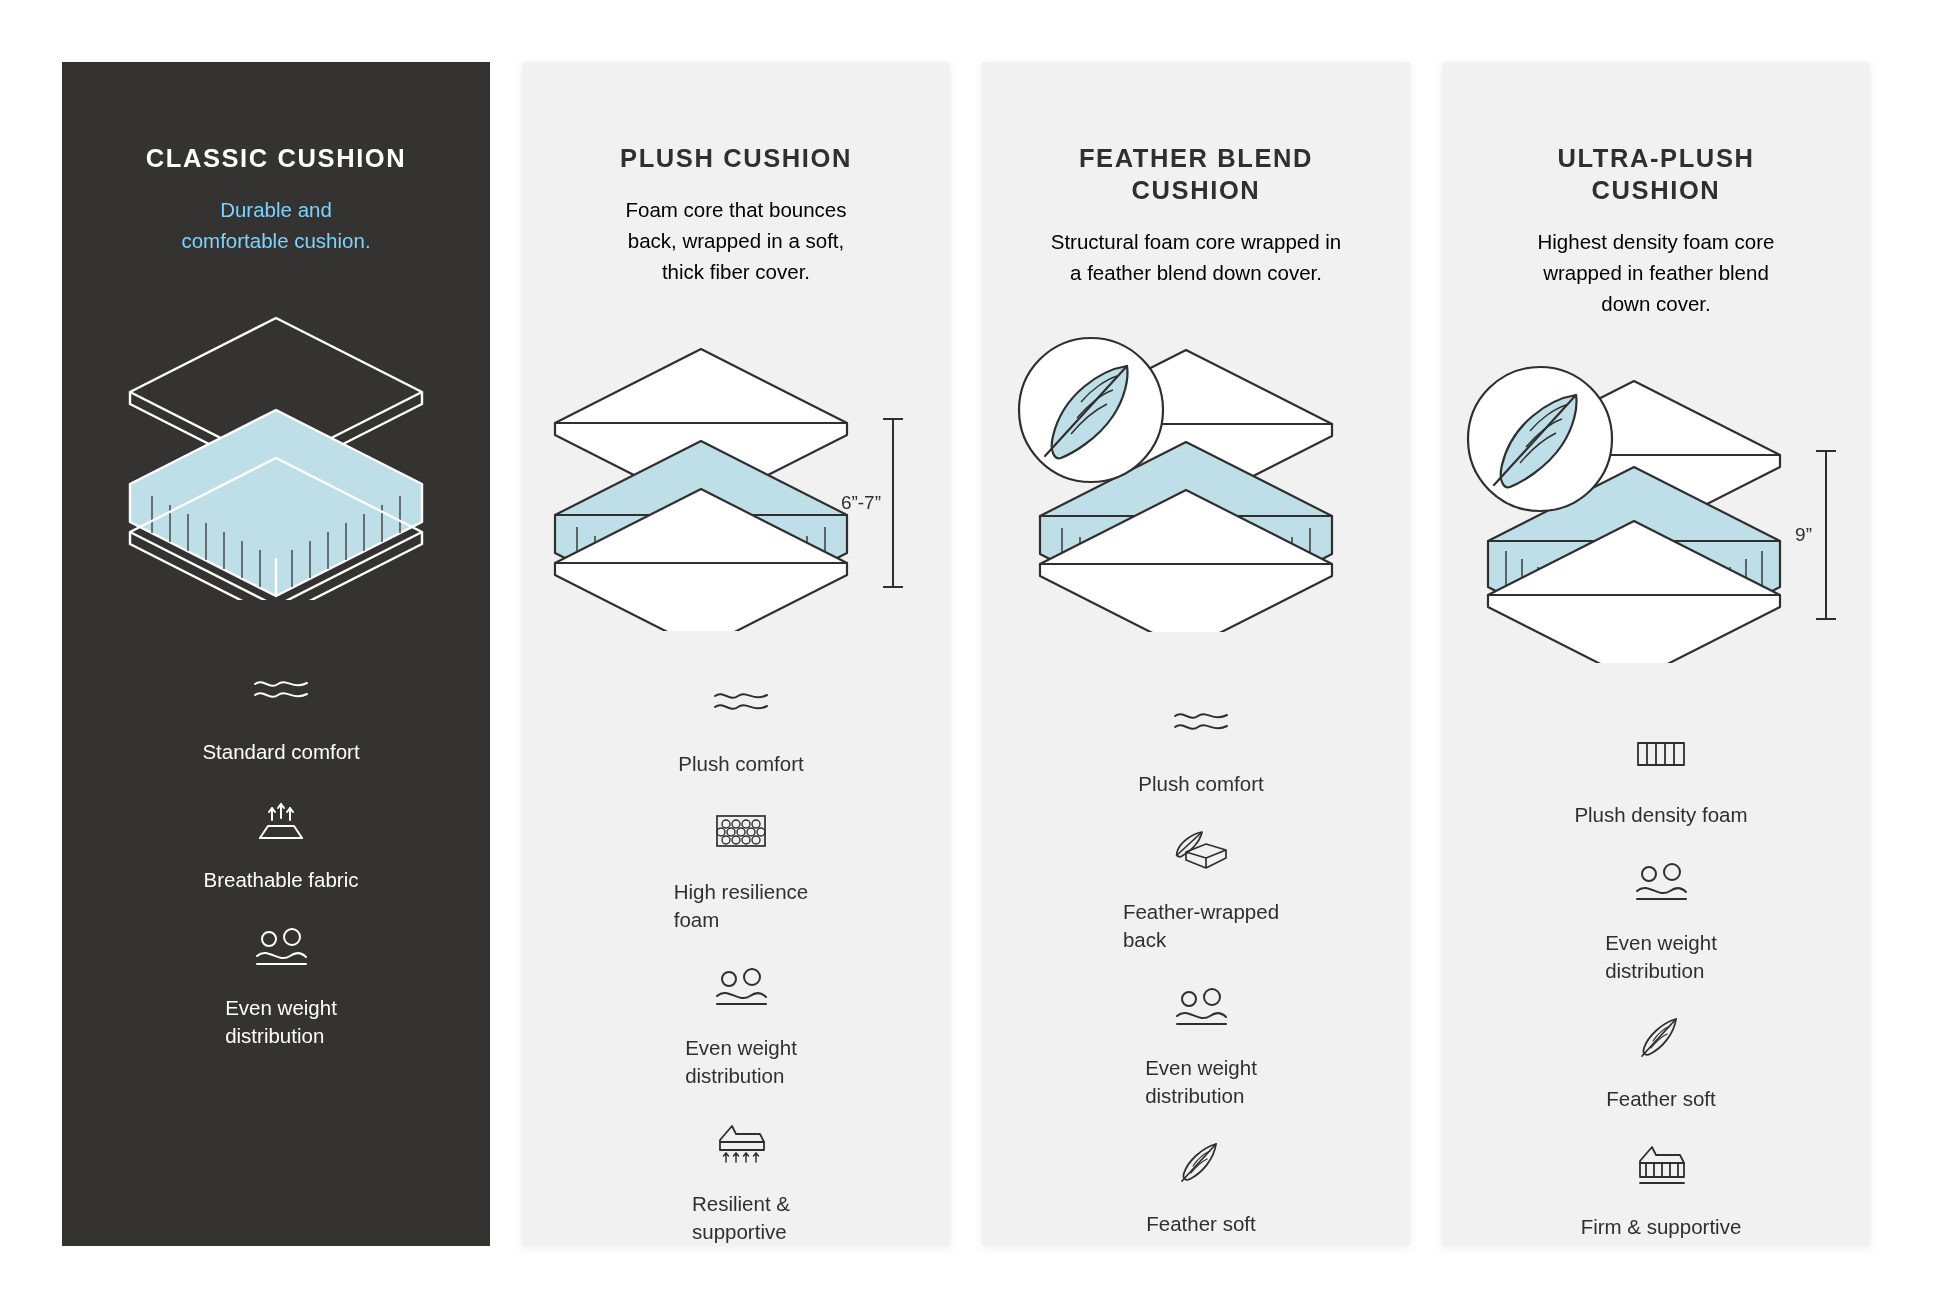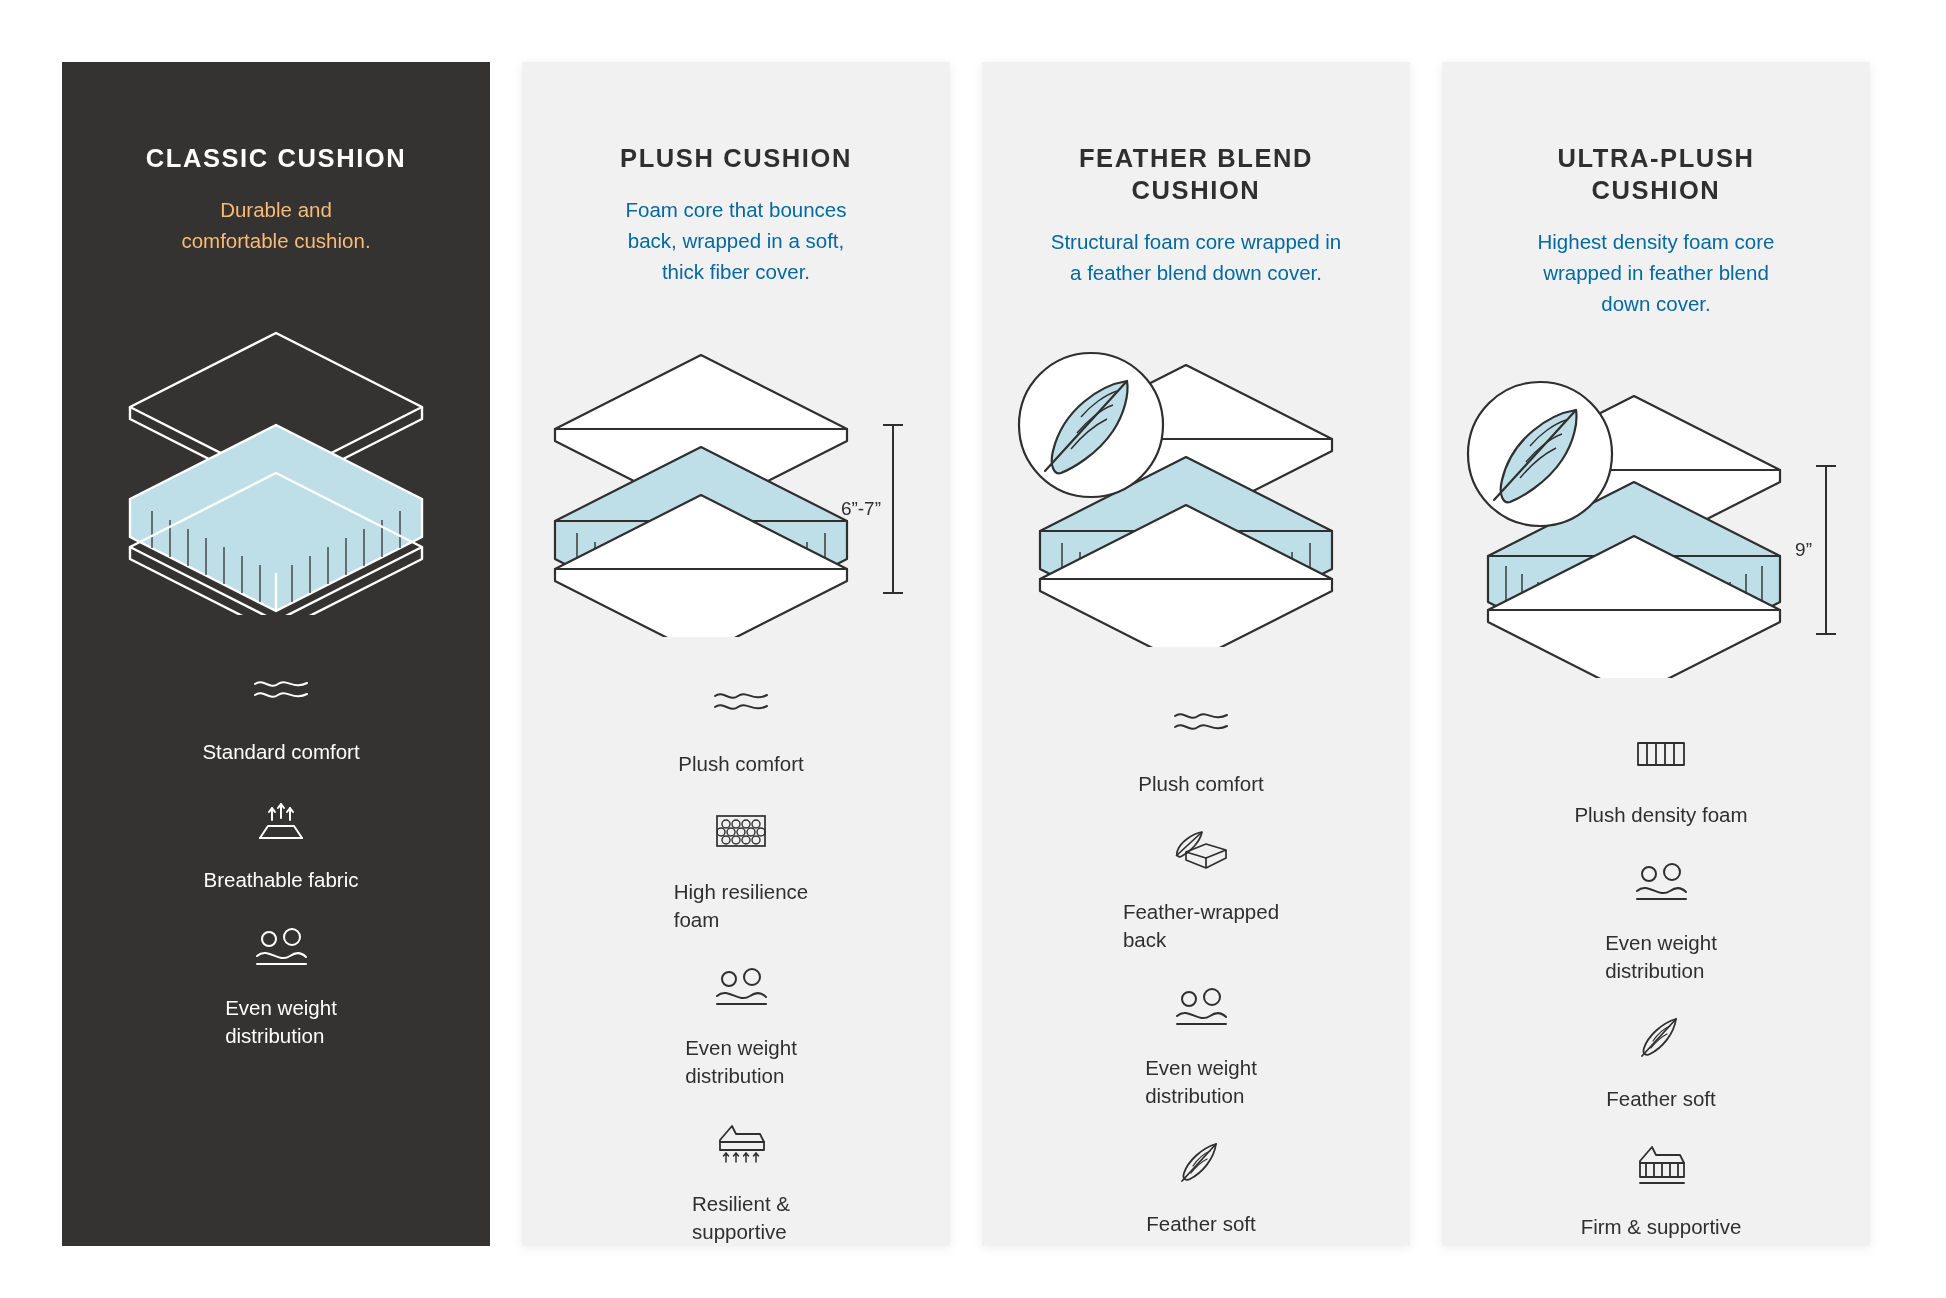--- a/index.html
+++ b/index.html
@@ -64,35 +64,34 @@
     white-space: pre-line;
   }
   .card.dark .card-title {
     color: #ffffff;
   }
   .card-desc {
     margin-top: 20px;
     font-size: 20.5px;
     line-height: 31px;
     text-align: center;
-    color: #0369a1;
+    color: #000000;
     padding: 0 44px;
     box-sizing: border-box;
     white-space: pre-line;
   }
   .card.dark .card-desc {
-    color: #fdba74;
+    color: #7dd3fc;
   }
   .art {
     position: relative;
     width: 100%;
     height: 330px;
     margin-top: 44px;
     display: flex;
-    align-items: center;
     justify-content: center;
   }
   .art svg {
     display: block;
   }
   .features {
     width: 100%;
     box-sizing: border-box;
     padding: 0 46px 0 56px;
     margin-top: 34px;

